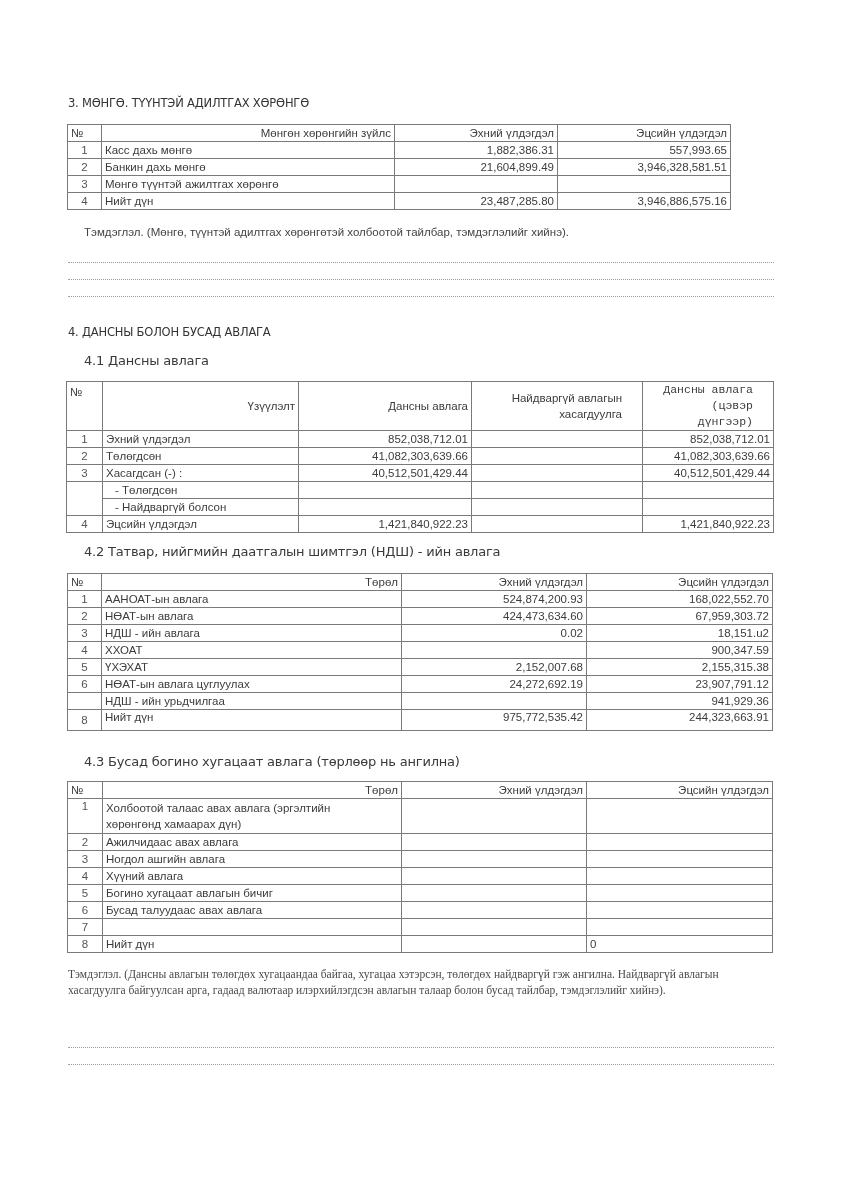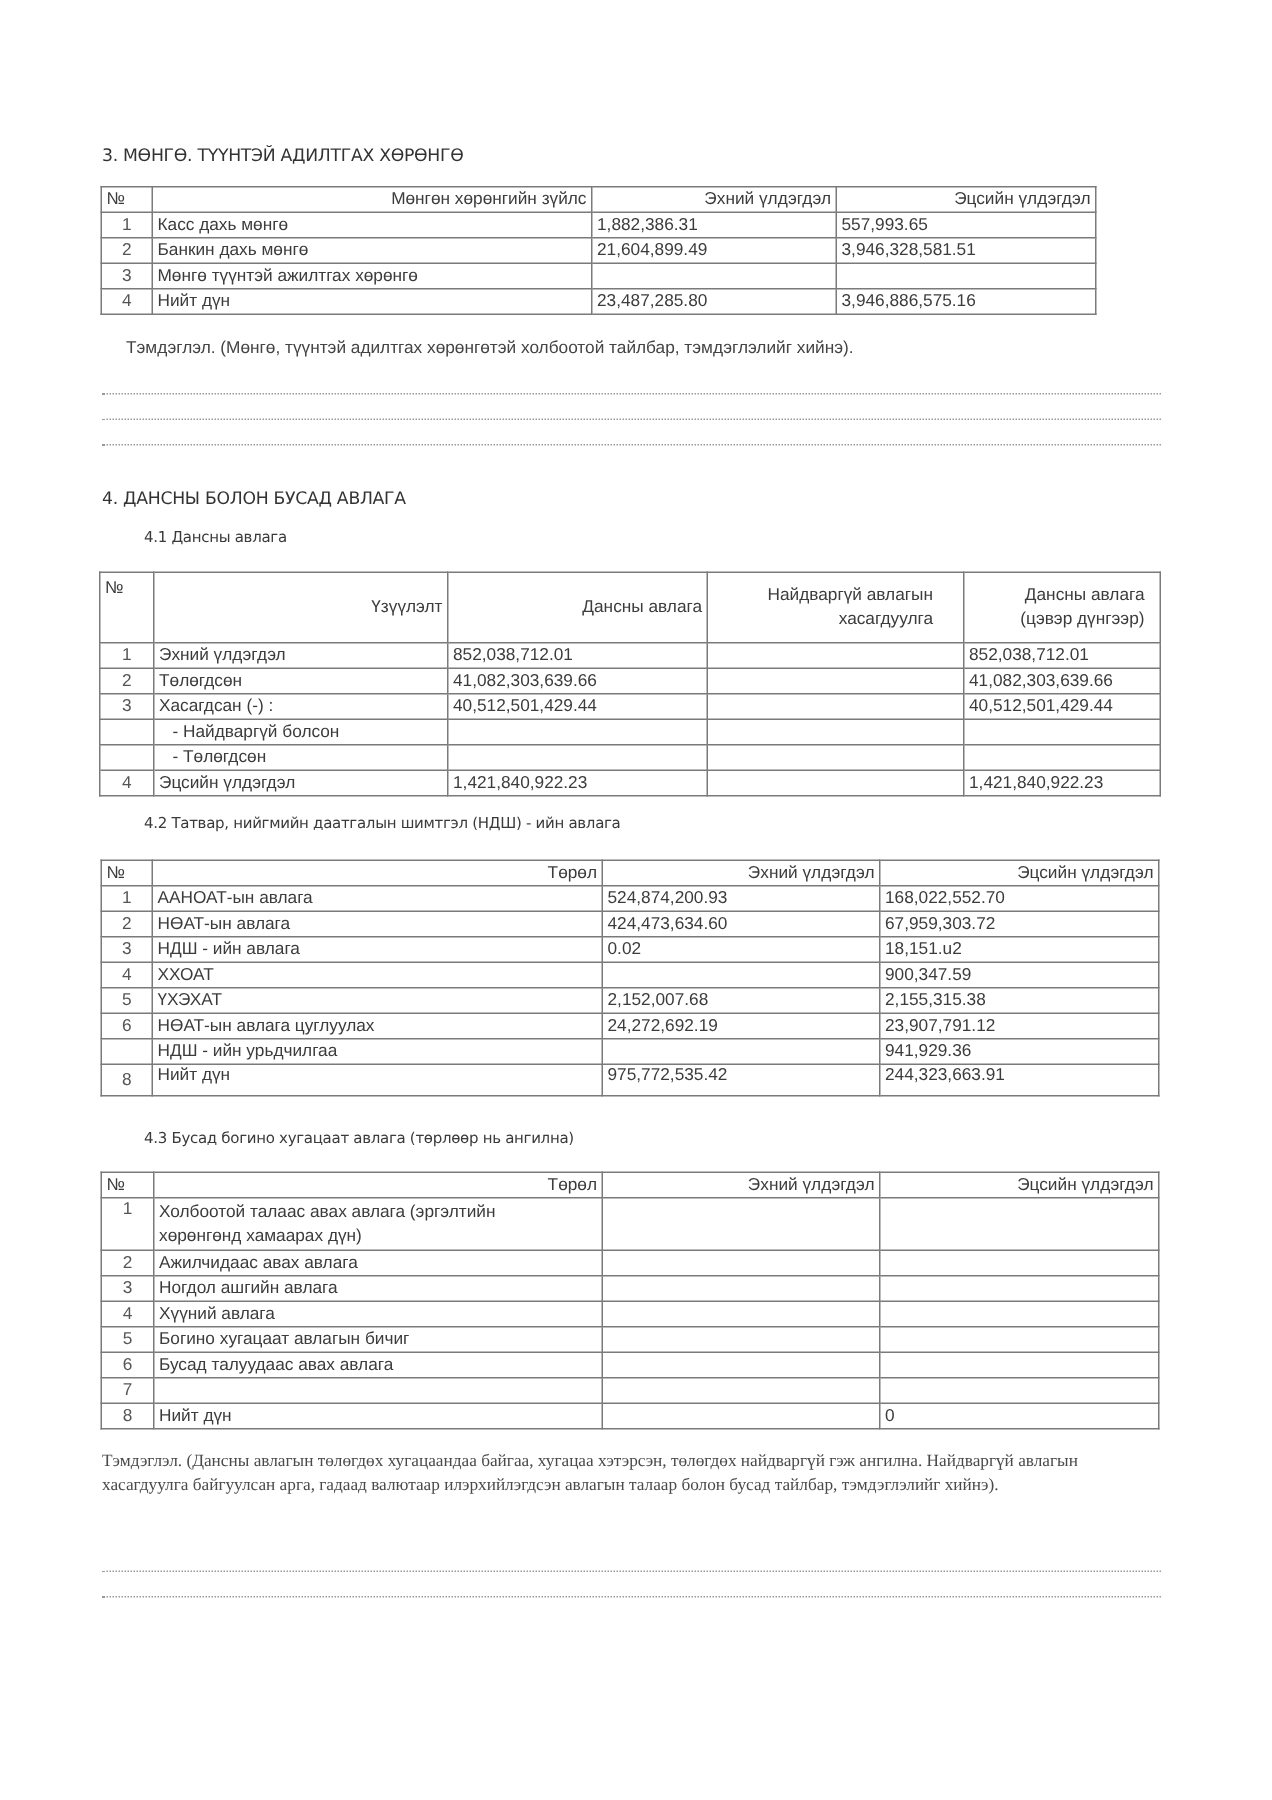--- a/index.html
+++ b/index.html
@@ -2,28 +2,28 @@
 <html><head>
 <meta charset="utf-8">
 <style>
   html, body { margin: 0; padding: 0; background: #ffffff; }
   body {
     width: 848px; height: 1200px; position: relative; overflow: hidden;
     font-family: "Liberation Sans", sans-serif; color: #3a3a3a;
   }
   .abs { position: absolute; }
   .sec-title { font-family: "DejaVu Sans", sans-serif; font-size: 11.5px; color: #333; letter-spacing: -0.2px; }
-  .sub-title { font-family: "DejaVu Sans", sans-serif; font-size: 10px; color: #3a3a3a; letter-spacing: -0.2px; margin-left: 12px; }
+  .sub-title { font-family: "DejaVu Sans", sans-serif; font-size: 13px; color: #3a3a3a; letter-spacing: -0.2px; }
   .note { font-size: 11.5px; color: #444; }
   .note-serif { font-family: "Liberation Serif", serif; font-size: 11.5px; color: #4a4a4a; line-height: 16px; width: 700px; }
   .dotline { position: absolute; left: 68px; width: 706px; height: 0; border-top: 1px dotted #9a9a9a; }
   table.t { position: absolute; border-collapse: collapse; font-size: 11.5px; color: #3c3c3c; table-layout: fixed; }
   table.t td, table.t th { border: 1px solid #7a7a7a; padding: 0 3px; height: 16px; line-height: 15px; font-weight: normal; white-space: nowrap; overflow: hidden; }
   table.t th { text-align: right; }
-  table.t td.num { }
+  table.t td.num { text-align: right; }
   table.t td.no { text-align: center; color: #555; }
   table.t td.sub { padding-left: 12px; }
   table.t td.wrap { white-space: normal; line-height: 16px; }
   table.t .hdr2 th { height: 44px; line-height: 16px; vertical-align: middle; }
   table.t .hdr2 th.nohdr { vertical-align: top; text-align: left; padding-top: 2px; }
 </style>
 </head>
 <body>
 
 <div class="abs sec-title" style="left:68px; top:96px;">3. МӨНГӨ. ТҮҮНТЭЙ АДИЛТГАХ ХӨРӨНГӨ</div>
@@ -84,21 +84,21 @@
       <col style="width:173px">
       <col style="width:171px">
       <col style="width:131px">
     </colgroup>
   <tbody>
       <tr class="hdr2">
     <th class="nohdr">№</th>
     <th>Үзүүлэлт</th>
     <th>Дансны авлага</th>
     <th style="white-space:normal; padding:0 20px;">Найдваргүй авлагын хасагдуулга</th>
-    <th style="white-space:normal; padding:0 10px;">Дансны авлага (цэвэр дүнгээр)</th>
+    <th style="white-space:normal; padding:0 20px;font-family:Liberation Mono, monospace;">Дансны авлага (цэвэр дүнгээр)</th>
   </tr>
   <tr>
     <td class="no">1</td>
     <td>Эхний үлдэгдэл</td>
     <td class="num">852,038,712.01</td>
     <td class="num"></td>
     <td class="num">852,038,712.01</td>
   </tr>
   <tr>
     <td class="no">2</td>
@@ -108,29 +108,29 @@
     <td class="num">41,082,303,639.66</td>
   </tr>
   <tr>
     <td class="no">3</td>
     <td>Хасагдсан (-) :</td>
     <td class="num">40,512,501,429.44</td>
     <td class="num"></td>
     <td class="num">40,512,501,429.44</td>
   </tr>
   <tr>
+    <td class="no" style="border-bottom:none;"></td>
+    <td class="sub">- Төлөгдсөн</td>
+    <td class="num"></td>
+    <td class="num"></td>
+    <td class="num"></td>
+  </tr>
+  <tr>
     <td class="no" style="border-top:none;"></td>
     <td class="sub">- Найдваргүй болсон</td>
-    <td class="num"></td>
-    <td class="num"></td>
-    <td class="num"></td>
-  </tr>
-  <tr>
-    <td class="no" style="border-bottom:none;"></td>
-    <td class="sub">- Төлөгдсөн</td>
     <td class="num"></td>
     <td class="num"></td>
     <td class="num"></td>
   </tr>
   <tr>
     <td class="no">4</td>
     <td>Эцсийн үлдэгдэл</td>
     <td class="num">1,421,840,922.23</td>
     <td class="num"></td>
     <td class="num">1,421,840,922.23</td>

